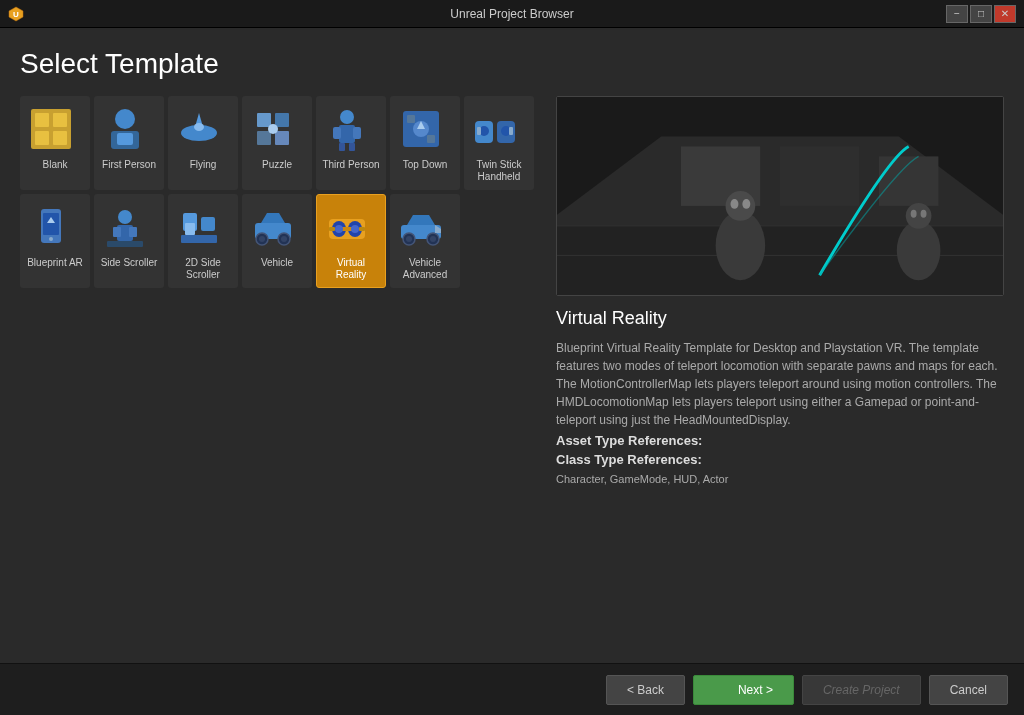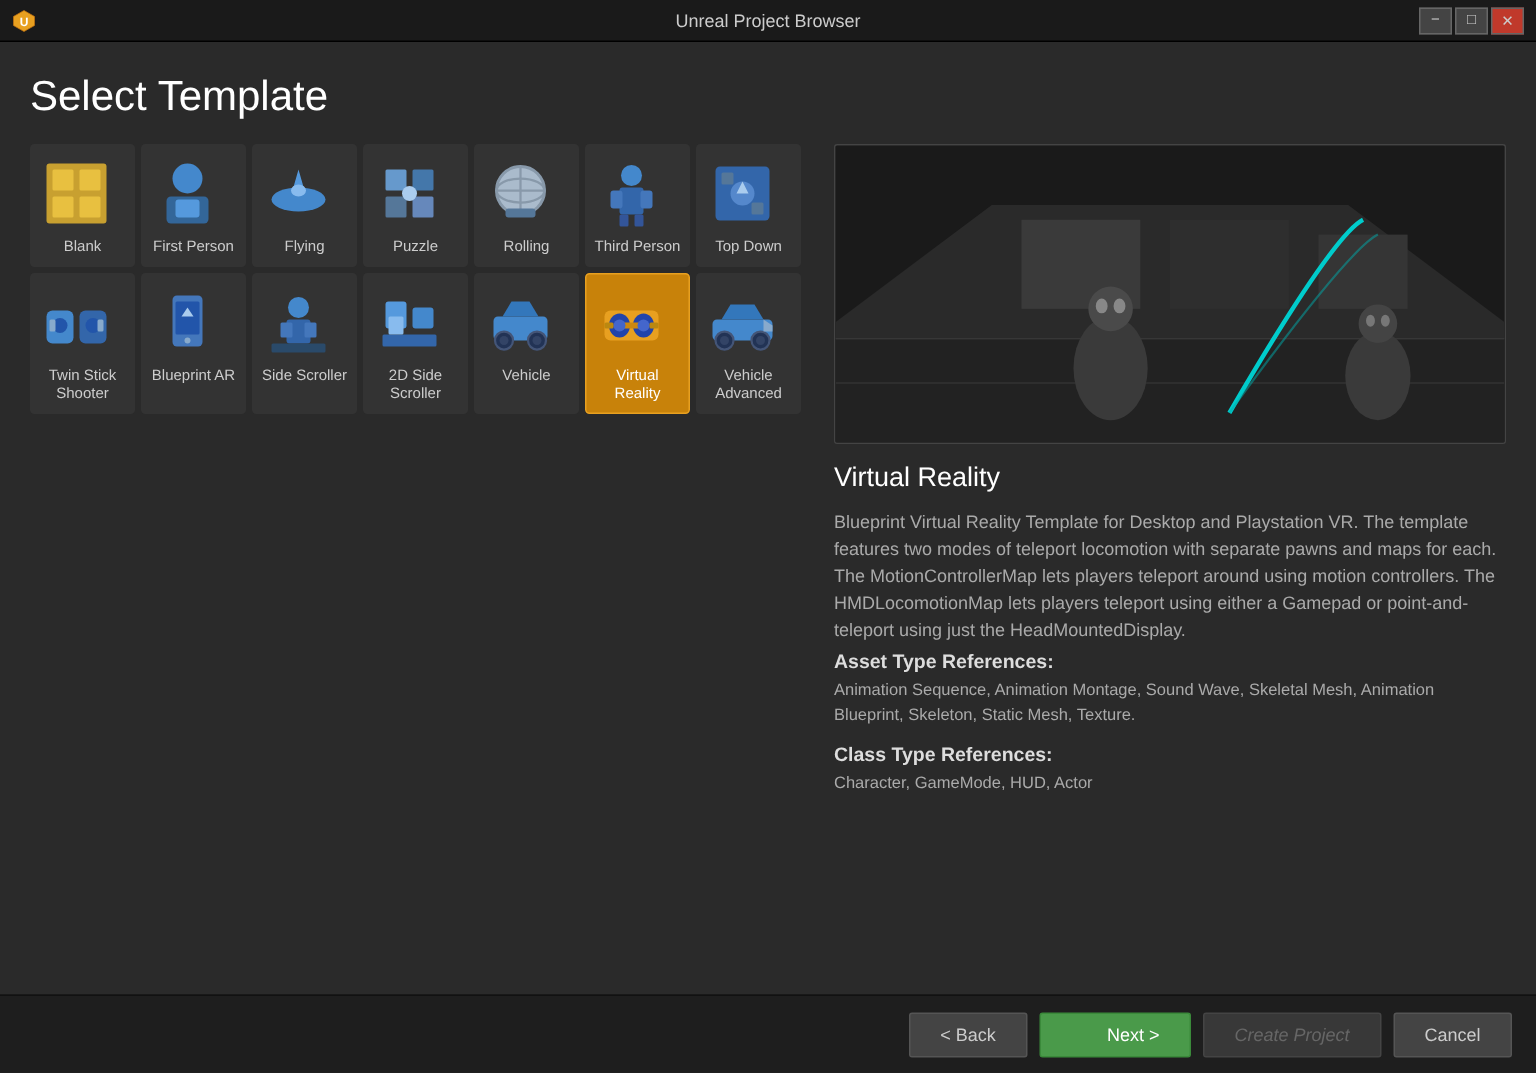--- a/index.html
+++ b/index.html
@@ -276,33 +276,20 @@
               <rect x="8" y="8" width="14" height="14" fill="#6699cc" rx="1"></rect>
               <rect x="26" y="8" width="14" height="14" fill="#4477aa" rx="1"></rect>
               <rect x="8" y="26" width="14" height="14" fill="#557799" rx="1"></rect>
               <rect x="26" y="26" width="14" height="14" fill="#6688bb" rx="1"></rect>
               <circle cx="24" cy="24" r="5" fill="#aaccee"></circle>
             </svg>
           </div>
           <span class="template-label">Puzzle</span>
         </div>
 
-        <div class="template-item">
-          <div class="template-icon">
-            <svg width="48" height="48" viewBox="0 0 48 48">
-              <circle cx="24" cy="22" r="16" fill="#aabbcc"></circle>
-              <circle cx="24" cy="22" r="16" fill="none" stroke="#8899aa" stroke-width="2"></circle>
-              <line x1="24" y1="6" x2="24" y2="38" stroke="#8899aa" stroke-width="1.5"></line>
-              <line x1="8" y1="22" x2="40" y2="22" stroke="#8899aa" stroke-width="1.5"></line>
-              <ellipse cx="24" cy="22" rx="16" ry="8" fill="none" stroke="#8899aa" stroke-width="1.5"></ellipse>
-              <rect x="14" y="34" width="20" height="6" fill="#557799" rx="2"></rect>
-            </svg>
-          </div>
-          <span class="template-label">Rolling</span>
-        </div>
 
         <div class="template-item">
           <div class="template-icon">
             <svg width="48" height="48" viewBox="0 0 48 48">
               <circle cx="24" cy="12" r="7" fill="#4488cc"></circle>
               <rect x="16" y="20" width="16" height="18" fill="#3366aa" rx="2"></rect>
               <rect x="10" y="22" width="8" height="12" fill="#4477bb" rx="2"></rect>
               <rect x="30" y="22" width="8" height="12" fill="#4477bb" rx="2"></rect>
               <rect x="16" y="38" width="6" height="8" fill="#335599" rx="1"></rect>
               <rect x="26" y="38" width="6" height="8" fill="#335599" rx="1"></rect>
@@ -328,21 +315,21 @@
           <div class="template-icon">
             <svg width="48" height="48" viewBox="0 0 48 48">
               <rect x="4" y="16" width="18" height="22" fill="#4488cc" rx="4"></rect>
               <rect x="26" y="16" width="18" height="22" fill="#3366aa" rx="4"></rect>
               <circle cx="13" cy="26" r="5" fill="#2255aa"></circle>
               <circle cx="35" cy="26" r="5" fill="#2255aa"></circle>
               <rect x="6" y="22" width="4" height="8" fill="#88aacc" rx="1"></rect>
               <rect x="38" y="22" width="4" height="8" fill="#88aacc" rx="1"></rect>
             </svg>
           </div>
-          <span class="template-label">Twin Stick Shooter</span>
+          <span class="template-label">Twin Stick Handheld</span>
         </div>
 
         <div class="template-item">
           <div class="template-icon">
             <svg width="48" height="48" viewBox="0 0 48 48">
               <rect x="14" y="6" width="20" height="34" fill="#4477bb" rx="3"></rect>
               <rect x="16" y="10" width="16" height="22" fill="#2255aa" rx="1"></rect>
               <circle cx="24" cy="36" r="2" fill="#88aacc"></circle>
               <polygon points="24,14 20,20 28,20" fill="#aaccee"></polygon>
             </svg>
@@ -452,21 +439,20 @@
           <circle cx="380" cy="120" r="13" fill="#444"></circle>
           <ellipse cx="375" cy="118" rx="3" ry="4" fill="#777"></ellipse>
           <ellipse cx="385" cy="118" rx="3" ry="4" fill="#777"></ellipse>
         </svg>
       </div>
 
       <div class="template-info">
         <h2 class="template-name">Virtual Reality</h2>
         <p class="template-desc">Blueprint Virtual Reality Template for Desktop and Playstation VR. The template features two modes of teleport locomotion with separate pawns and maps for each. The MotionControllerMap lets players teleport around using motion controllers. The HMDLocomotionMap lets players teleport using either a Gamepad or point-and-teleport using just the HeadMountedDisplay.</p>
         <p class="info-section-title">Asset Type References:</p>
-        <p class="info-section-content">Animation Sequence, Animation Montage, Sound Wave, Skeletal Mesh, Animation Blueprint, Skeleton, Static Mesh, Texture.</p>
         <p class="info-section-title">Class Type References:</p>
         <p class="info-section-content">Character, GameMode, HUD, Actor</p>
       </div>
 
     </div>
   </div>
 </div>
 
 <div class="bottom-bar">
   <button class="btn btn-default">&lt; Back</button>

